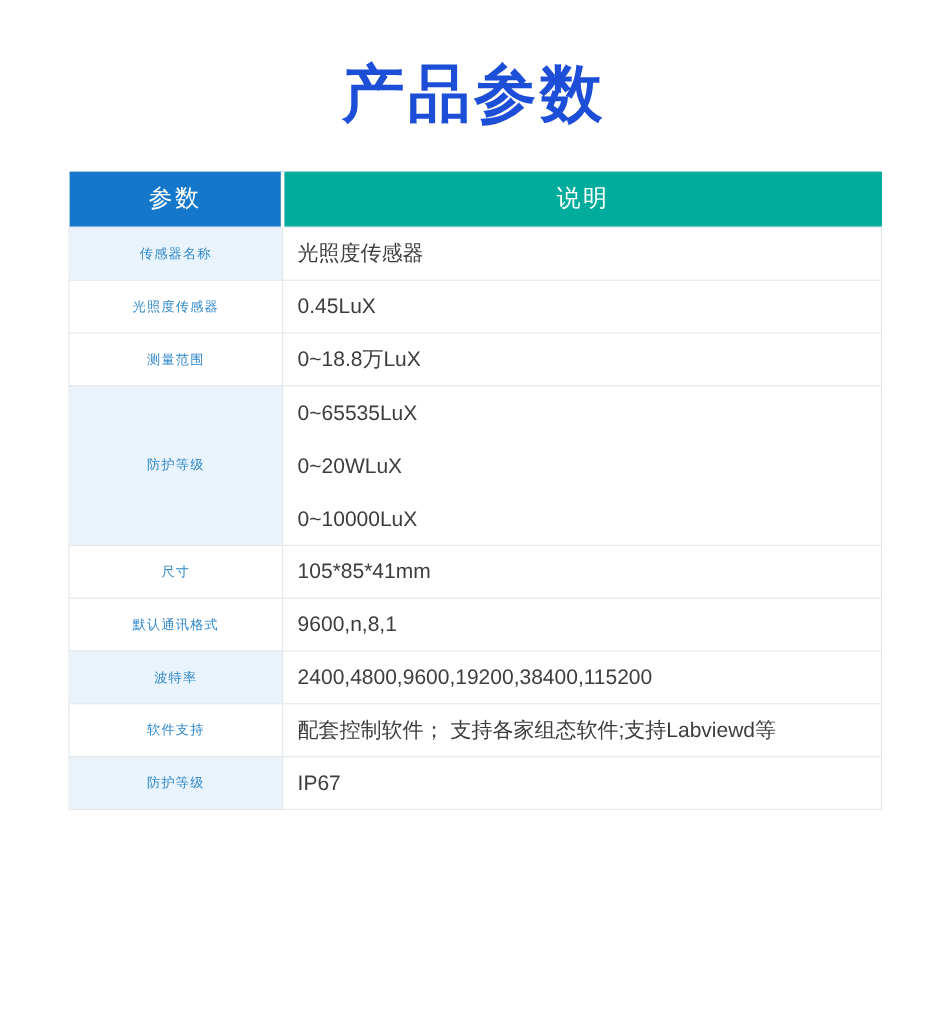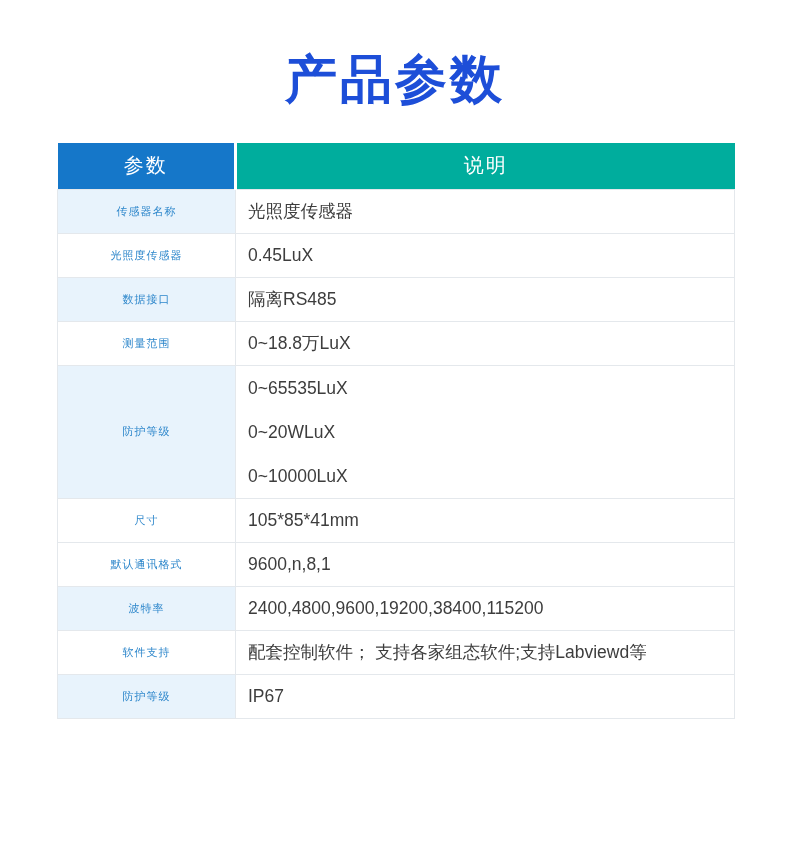--- a/index.html
+++ b/index.html
@@ -102,24 +102,20 @@
     </thead>
     <tbody>
       <tr class="shaded">
         <td class="label">传感器名称</td>
         <td class="value">光照度传感器</td>
       </tr>
       <tr>
         <td class="label">光照度传感器</td>
         <td class="value">0.45LuX</td>
       </tr>
-      <tr class="shaded">
-        <td class="label">数据接口</td>
-        <td class="value">隔离RS485</td>
-      </tr>
       <tr>
         <td class="label">测量范围</td>
         <td class="value">0~18.8万LuX</td>
       </tr>
       <tr class="shaded tall">
         <td class="label">防护等级</td>
         <td class="value">
           <p>0~65535LuX</p>
           <p>0~20WLuX</p>
           <p>0~10000LuX</p>

